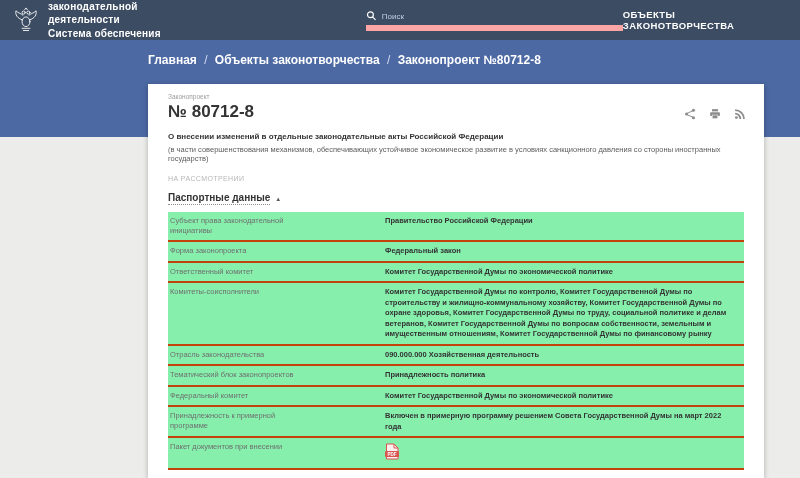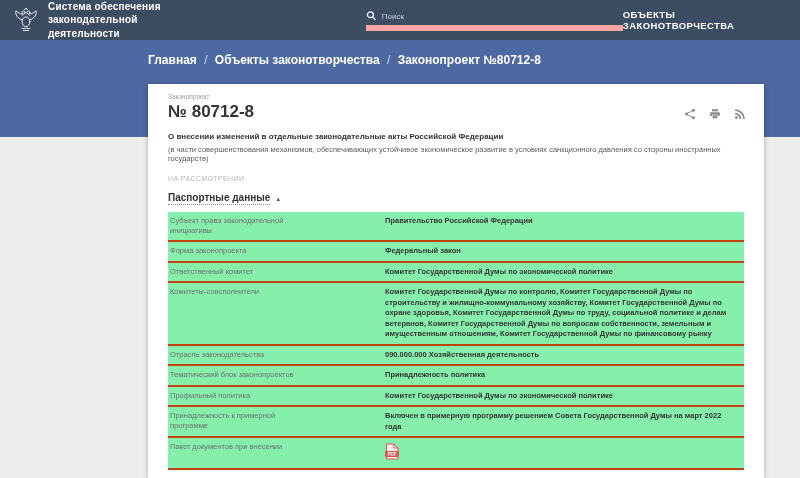--- a/index.html
+++ b/index.html
@@ -66,22 +66,22 @@
         <path d="M20 16 C26 14 28.5 10 27.5 5.5 C24.5 8.5 21.5 8.5 19.5 10.5"></path>
         <circle cx="13.3" cy="7.5" r="1.8"></circle>
         <circle cx="18.7" cy="7.5" r="1.8"></circle>
         <path d="M14.5 4.2 L16 2.2 L17.5 4.2"></path>
         <path d="M11.5 25.5 L20.5 25.5"></path>
         <path d="M13 28 L19 28"></path>
       </g>
     </svg>
   </span>
   <div class="site-title">
+    <div>законодательной деятельности</div>
     <div>Система обеспечения</div>
-    <div>законодательной деятельности</div>
   </div>
   <div class="search">
     <svg width="11" height="11" viewBox="0 0 14 14" fill="none" stroke="#ffffff" stroke-width="1.6">
       <circle cx="6" cy="6" r="4"></circle>
         <path d="M9.2 9.2 L13 13"></path>
     </svg>
     <input type="text" value="" placeholder="Поиск" style="">
   </div>
   <div class="topnav">ОБЪЕКТЫ ЗАКОНОТВОРЧЕСТВА</div>
 </header>
@@ -156,21 +156,21 @@
       </div>
       <div class="prow">
         <div class="pcell-label">Отрасль законодательства</div>
         <div class="pcell-value">090.000.000 Хозяйственная деятельность</div>
       </div>
       <div class="prow">
         <div class="pcell-label">Тематический блок законопроектов</div>
         <div class="pcell-value">Принадлежность политика</div>
       </div>
       <div class="prow">
-        <div class="pcell-label">Профильный политика</div>
+        <div class="pcell-label">Федеральный комитет</div>
         <div class="pcell-value">Комитет Государственной Думы по экономической политике</div>
       </div>
       <div class="prow">
         <div class="pcell-label">Принадлежность к примерной программе</div>
         <div class="pcell-value">Включен в примерную программу решением Совета Государственной Думы на март 2022 года</div>
       </div>
       <div class="prow">
         <div class="pcell-label">Пакет документов при внесении</div>
         <div class="pcell-value">
           <span class="pdf-link">

